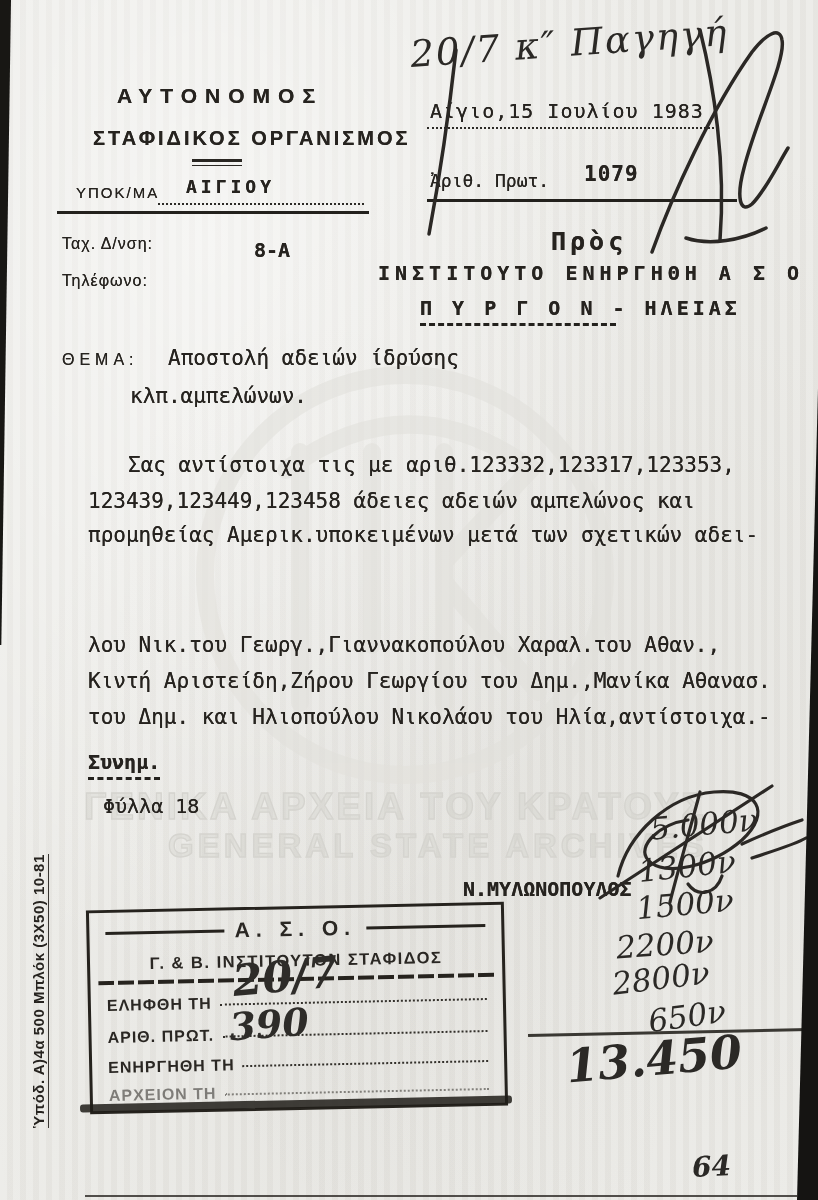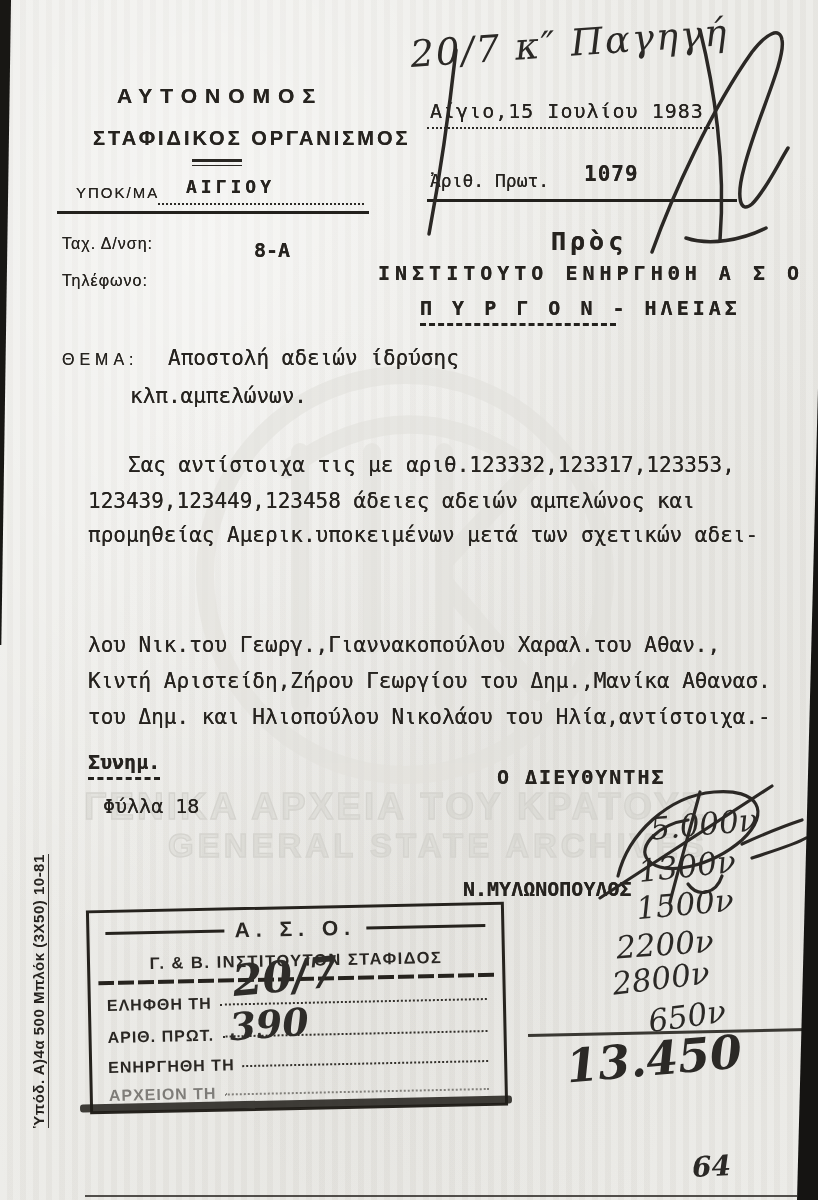--- a/index.html
+++ b/index.html
@@ -158,21 +158,20 @@
 
   <div class="abs t bl bl0">Σας αντίστοιχα τις με αριθ.123332,123317,123353,</div>
   <div class="abs t bl bl1">123439,123449,123458 άδειες αδειών αμπελώνος και</div>
   <div class="abs t bl bl2">προμηθείας Αμερικ.υποκειμένων μετά των σχετικών αδει-</div>
   <div class="abs t bl bl5">λου Νικ.του Γεωργ.,Γιαννακοπούλου Χαραλ.του Αθαν.,</div>
   <div class="abs t bl bl6">Κιντή Αριστείδη,Ζήρου Γεωργίου του Δημ.,Μανίκα Αθανασ.</div>
   <div class="abs t bl bl7">του Δημ. και Ηλιοπούλου Νικολάου του Ηλία,αντίστοιχα.-</div>
 
   <div class="abs t synhm">Συνημ.</div>
   <div class="abs t fylla">Φύλλα 18</div>
-  <div class="abs t director">Ο ΔΙΕΥΘΥΝΤΗΣ</div>
   <div class="abs t signer">Ν.ΜΥΛΩΝΟΠΟΥΛΟΣ</div>
 
   <div class="abs hand amt amt0">5.000ν</div>
   <div class="abs hand amt amt1">1300ν</div>
   <div class="abs hand amt amt2">1500ν</div>
   <div class="abs hand amt amt3">2200ν</div>
   <div class="abs hand amt amt4">2800ν</div>
   <div class="abs hand amt amt5">650ν</div>
   <div class="abs sum-line"></div>
   <div class="abs hand total">13.450</div>

